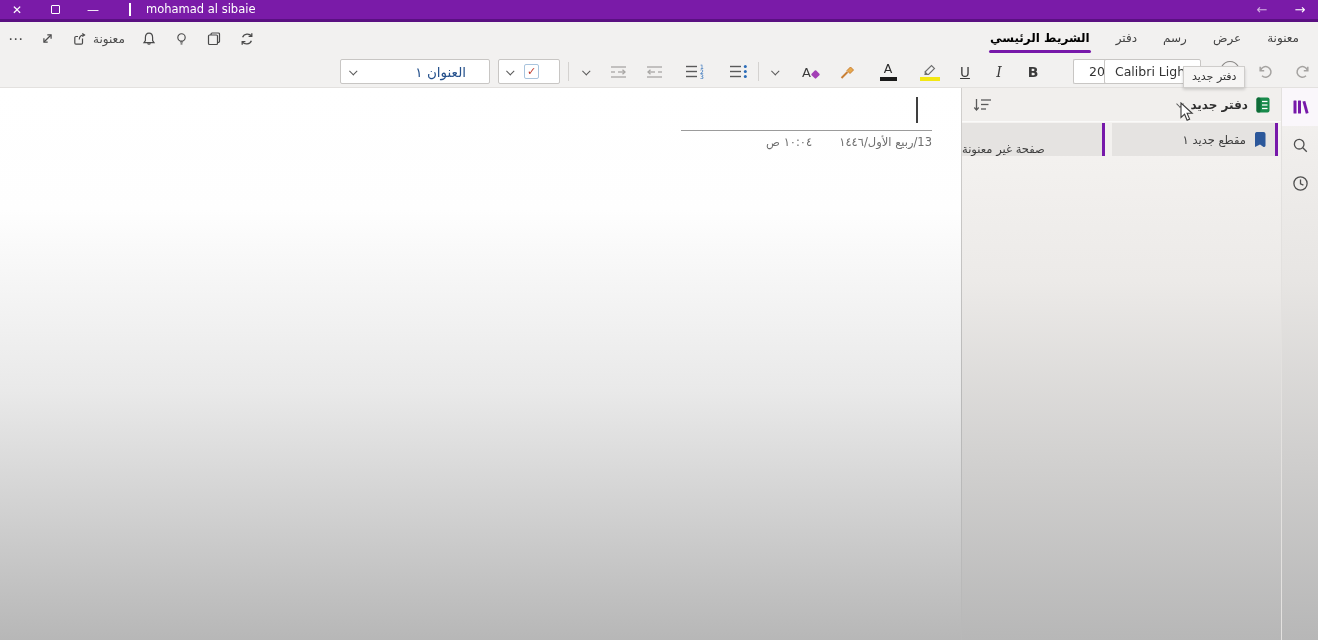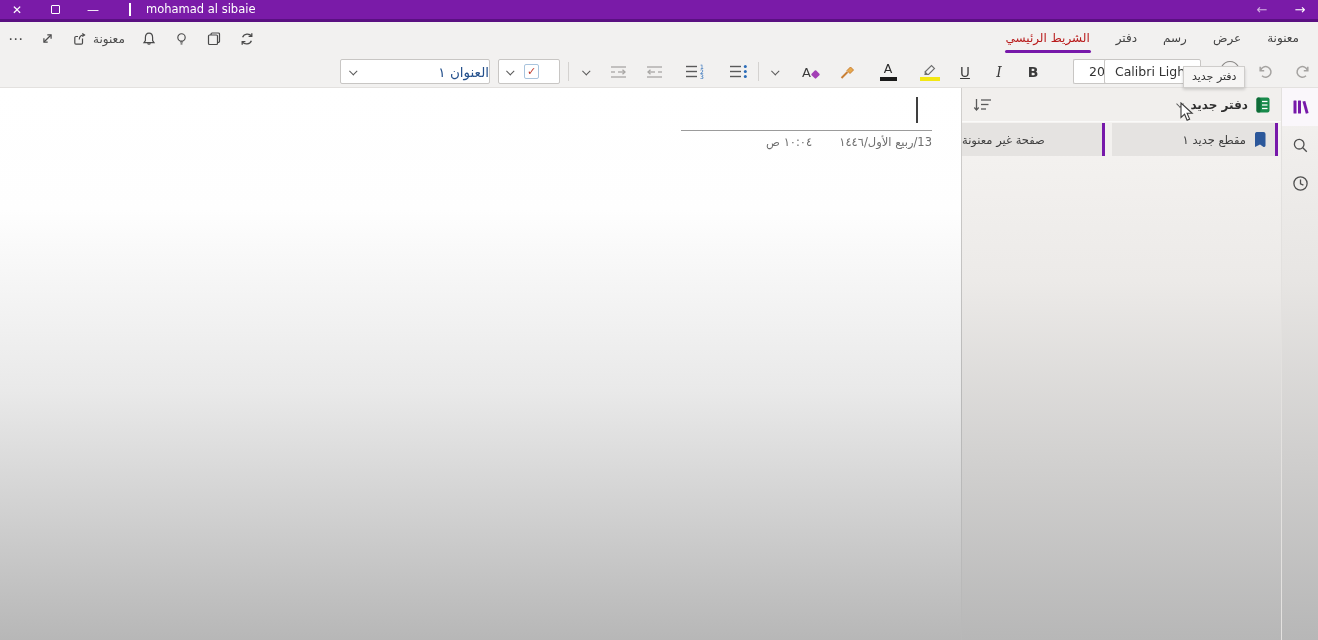--- a/index.html
+++ b/index.html
@@ -18,21 +18,21 @@
   .restore-glyph { width:9px; height:9px; border:1.2px solid #fff; border-radius:1px; }
 
   
   .ribbonrow { position:absolute; top:22px; left:0; width:100%; height:33px; background:#f2f1f0; }
   .qa-icons { position:absolute; left:8px; top:0; height:33px; display:flex; align-items:center; gap:15px; }
   .qa-item { display:flex; align-items:center; gap:4px; color:#4a4a4a; }
   .qa-item svg { display:block; }
   .more-glyph { font-size:15px; letter-spacing:1px; color:#4a4a4a; }
   .tabs { position:absolute; right:6px; top:0; height:33px; display:flex; flex-direction:row-reverse; align-items:stretch; direction:rtl; }
   .tab { position:relative; padding:0 13px; line-height:32px; font-size:12px; color:#444; cursor:default; }
-  .tab.active { font-weight:normal; color:#b91c1c; }
+  .tab.active { font-weight:bold; color:#000000; }
   .tab.active::after { content:""; position:absolute; right:12px; left:12px; bottom:2px; height:3px; background:#7719aa; border-radius:2px; }
 
   
   .toolbar { position:absolute; top:55px; left:0; width:100%; height:33px; background:#f2f1f0; border-bottom:1px solid #e3e1df; }
   .combo { position:absolute; top:4px; height:25px; background:#fff; border:1px solid #c8c6c4; border-radius:2px; display:flex; align-items:center; }
   .chev { display:inline-block; width:6px; height:6px; border-left:1.3px solid #5a5a5a; border-bottom:1.3px solid #5a5a5a; transform:rotate(-45deg) translateY(-1px); }
   .tbtn { position:absolute; top:4px; height:25px; display:flex; align-items:center; justify-content:center; color:#3b3b3b; }
   .tsep { position:absolute; top:7px; width:1px; height:19px; background:#d4d2d0; }
   .letterU { font-size:13.5px; text-decoration:underline; }
   .letterI { font-size:14px; font-style:italic; font-family:"DejaVu Serif","Liberation Serif",serif; }
@@ -53,21 +53,21 @@
   .dateline { position:absolute; right:29px; top:47px; display:flex; direction:rtl; gap:27px; font-size:11.5px; color:#6e6e6e; }
 
   
   .sidebar { position:absolute; left:962px; top:0; width:319px; height:552px;
              background:linear-gradient(180deg,#f7f5f3 0%,#eceae8 35%,#b7b7b7 100%); }
   .nb-header { position:absolute; left:0; top:0; width:319px; height:34px; background:#f1efed; border-bottom:1px solid #fafaf9; }
   .nb-group { position:absolute; right:10px; top:0; height:34px; display:flex; direction:rtl; align-items:center; gap:7px; }
   .nb-label { font-weight:bold; font-size:12px; color:#2f2f2f; }
   .sort-btn { position:absolute; left:10px; top:7px; width:22px; height:20px; }
   .sel-row { position:absolute; left:0; top:35px; width:319px; height:33px; }
-  .page-item { position:absolute; left:0; top:0; width:143px; height:33px; background:#e5e3e1; display:flex; align-items:center; justify-content:flex-end; direction:rtl; padding-right:15px; font-size:11.5px; color:#3d3d3d; }
+  .page-item { position:absolute; left:0; top:0; width:143px; height:33px; background:#e5e3e1; display:flex; align-items:flex-end; justify-content:flex-end; direction:rtl; padding-right:15px; font-size:11.5px; color:#3d3d3d; }
   .page-item .selbar { position:absolute; right:0; top:0; width:3.5px; height:33px; background:#7719aa; }
   .item-gap { position:absolute; left:143.5px; top:0; width:7px; height:33px; background:#f3f1ef; }
   .section-item { position:absolute; left:150px; top:0; width:166px; height:33px; background:#e5e3e1; display:flex; align-items:center; direction:rtl; gap:8px; padding-right:12px; font-size:11.5px; color:#3d3d3d; }
   .section-item .selbar { position:absolute; right:0; top:0; width:3.5px; height:33px; background:#7719aa; }
 
   
   .rail { position:absolute; left:1281px; top:0; width:37px; height:552px; border-left:1px solid #e3e1df;
           background:linear-gradient(180deg,#f4f2f0 0%,#e7e5e3 35%,#b7b7b7 100%); }
   .rail-tile { position:absolute; left:0; width:37px; height:38px; display:flex; align-items:center; justify-content:center; }
   .rail-tile.active { background:#faf7fb; }
@@ -166,21 +166,21 @@
       <div class="tab">رسم</div>
       <div class="tab">عرض</div>
       <div class="tab">معنونة</div>
     </div>
   </div>
 
   <div class="toolbar">
 
     <div class="combo" style="left:340px; width:150px;">
       <span class="chev" style="margin-left:10px"></span>
-      <span style="flex:1; text-align:right; padding-left:6px; padding-right:0; direction:rtl; color:#24508c; font-size:13.5px;">العنوان ١</span>
+      <span style="flex:1; text-align:right; padding-left:6px; padding-right:23px; direction:rtl; color:#24508c; font-size:13.5px;">العنوان ١</span>
     </div>
 
     <div class="combo" style="left:498px; width:62px;">
       <span class="chev" style="margin-left:9px"></span>
       <span class="checkbox" style="margin-left:10px">✓</span>
     </div>
 
     <div class="tsep" style="left:568px"></div>
 
     <div class="tbtn" style="left:574px; width:26px;">

